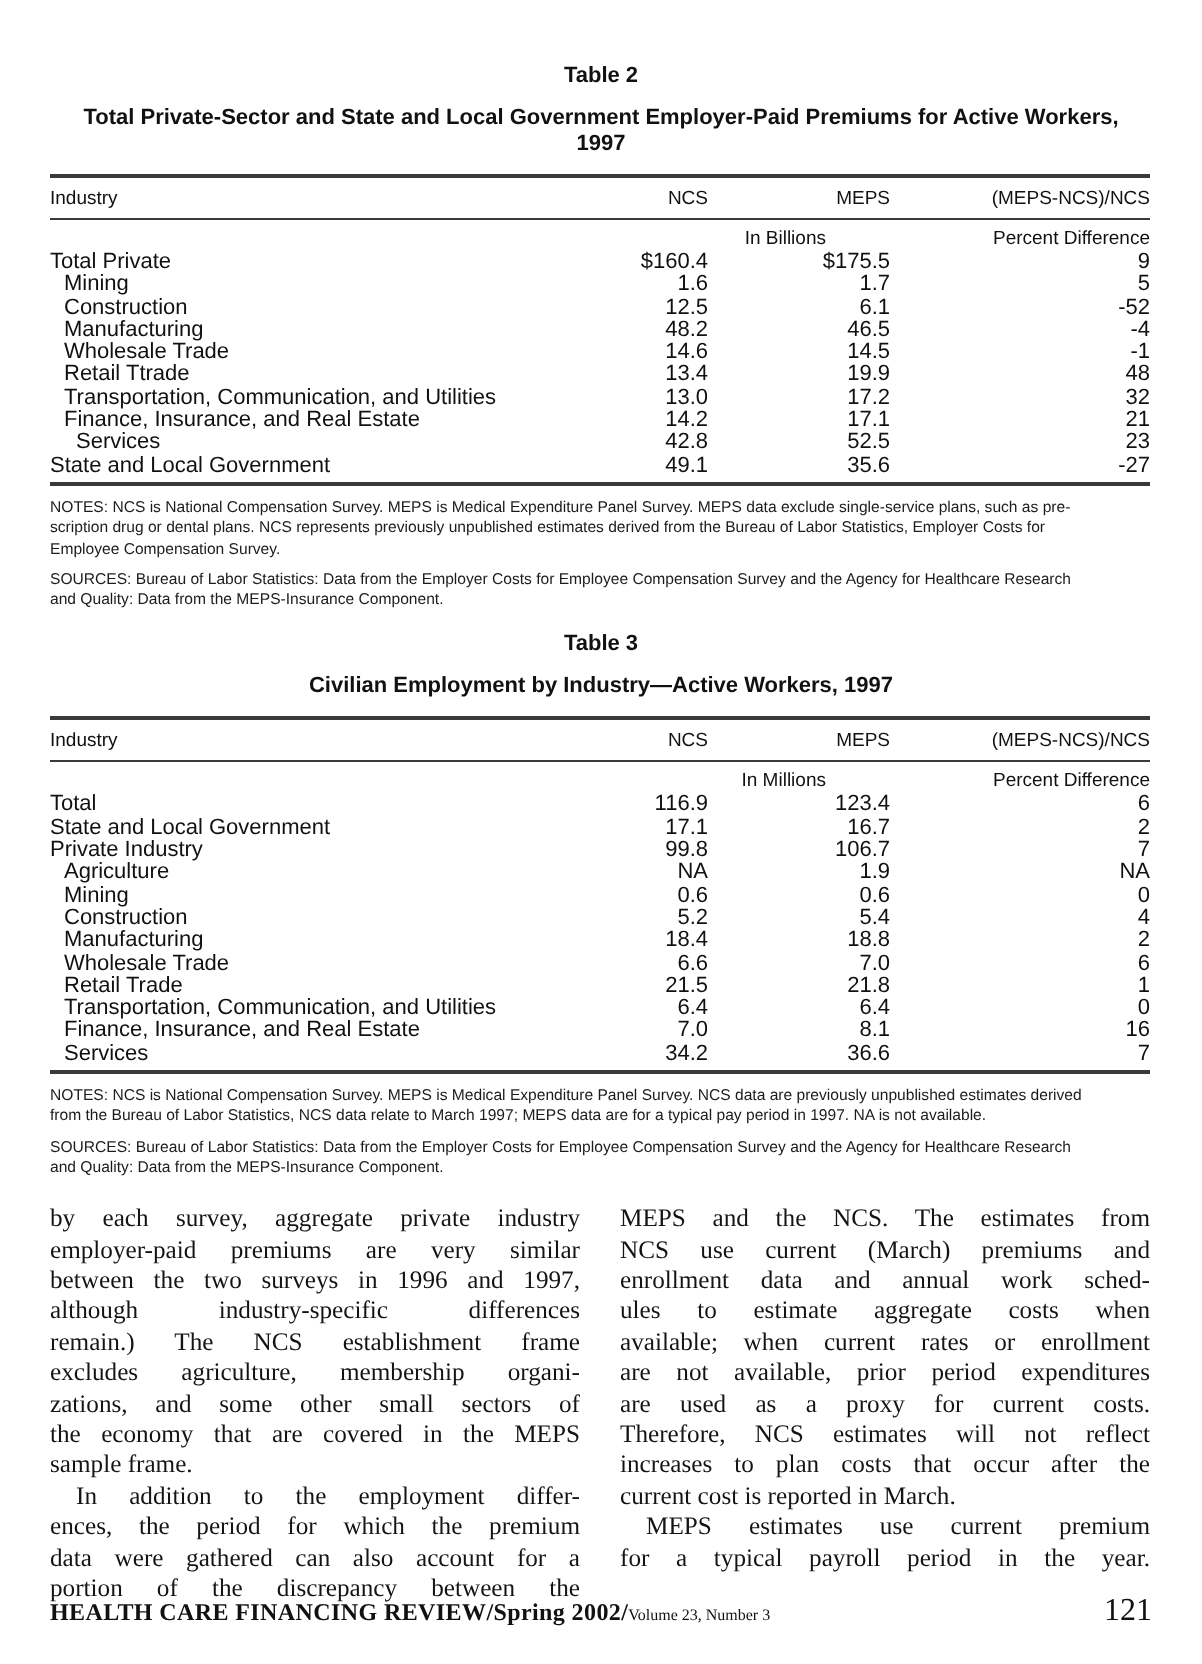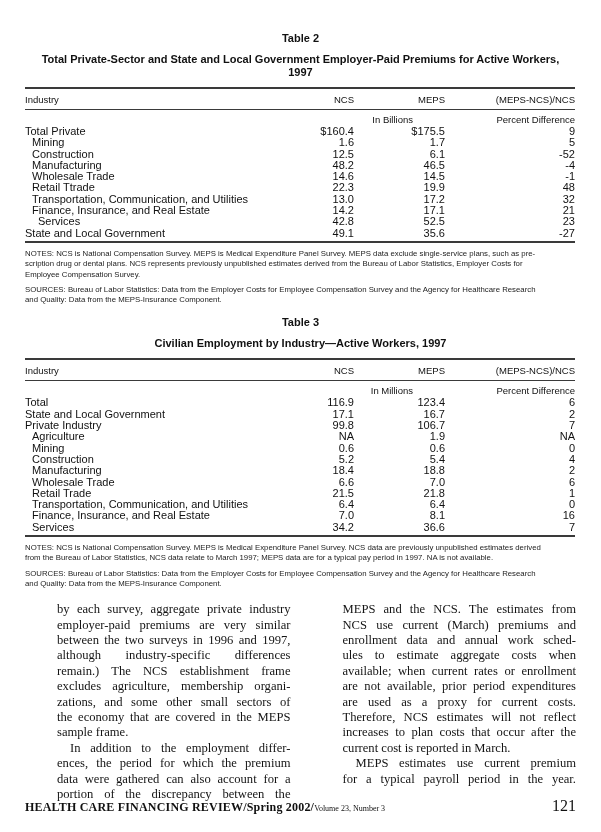--- a/index.html
+++ b/index.html
@@ -55,21 +55,21 @@
     white-space:nowrap;letter-spacing:0px;
   }
   .after-table{margin-bottom:11px;}
   .t3-space{margin-top:11px;text-align:center;}
   
   .bodytext{
     display:flex;gap:20px;margin-top:13px;
     font-family:"Liberation Serif",serif;
     font-size:12.6px;line-height:15.4px;color:#141414;
   }
-  .bodycol{width:265px;margin-left:32px;}
+  .bodycol{width:265px;}
   .bline{text-align:justify;text-align-last:justify;white-space:normal;}
   .jnormal .bline:last-of-type{text-align-last:left;}
   .indent-first .bline:first-of-type{text-indent:13px;}
   
   .footer{
     position:absolute;left:25px;right:25px;bottom:17px;
     display:flex;justify-content:space-between;align-items:baseline;
     font-family:"Liberation Serif",serif;
   }
   .footer-journal{font-weight:bold;font-size:12px;letter-spacing:0.2px;}
@@ -128,21 +128,21 @@
 
         <div class="t-row">
           <div class="cell c-left lvl-1">Wholesale Trade</div>
           <div class="cell c-num">14.6</div>
           <div class="cell c-num">14.5</div>
           <div class="cell c-pct">-1</div>
         </div>
 
         <div class="t-row">
           <div class="cell c-left lvl-1">Retail Ttrade</div>
-          <div class="cell c-num">22.3</div>
+          <div class="cell c-num">13.4</div>
           <div class="cell c-num">19.9</div>
           <div class="cell c-pct">48</div>
         </div>
 
         <div class="t-row">
           <div class="cell c-left lvl-1">Transportation, Communication, and Utilities</div>
           <div class="cell c-num">13.0</div>
           <div class="cell c-num">17.2</div>
           <div class="cell c-pct">32</div>
         </div>

